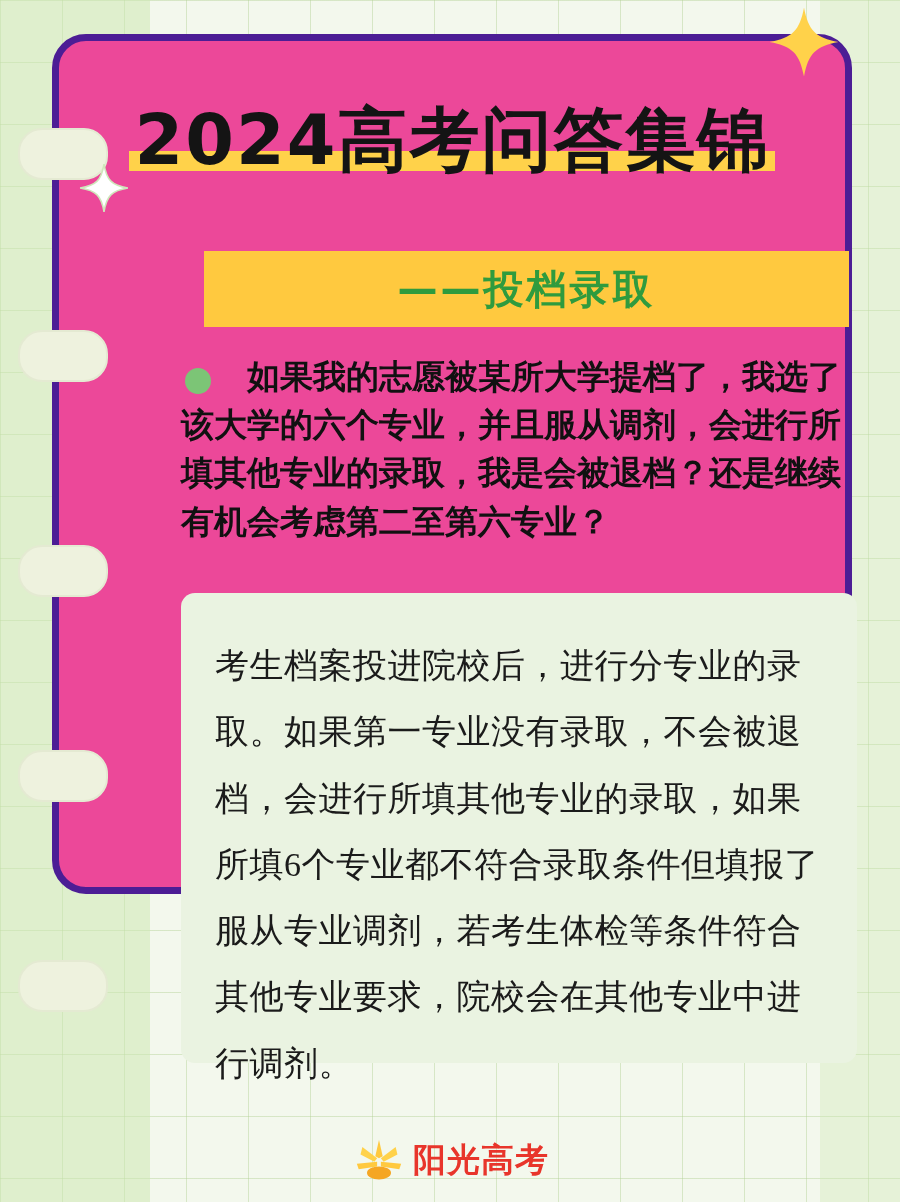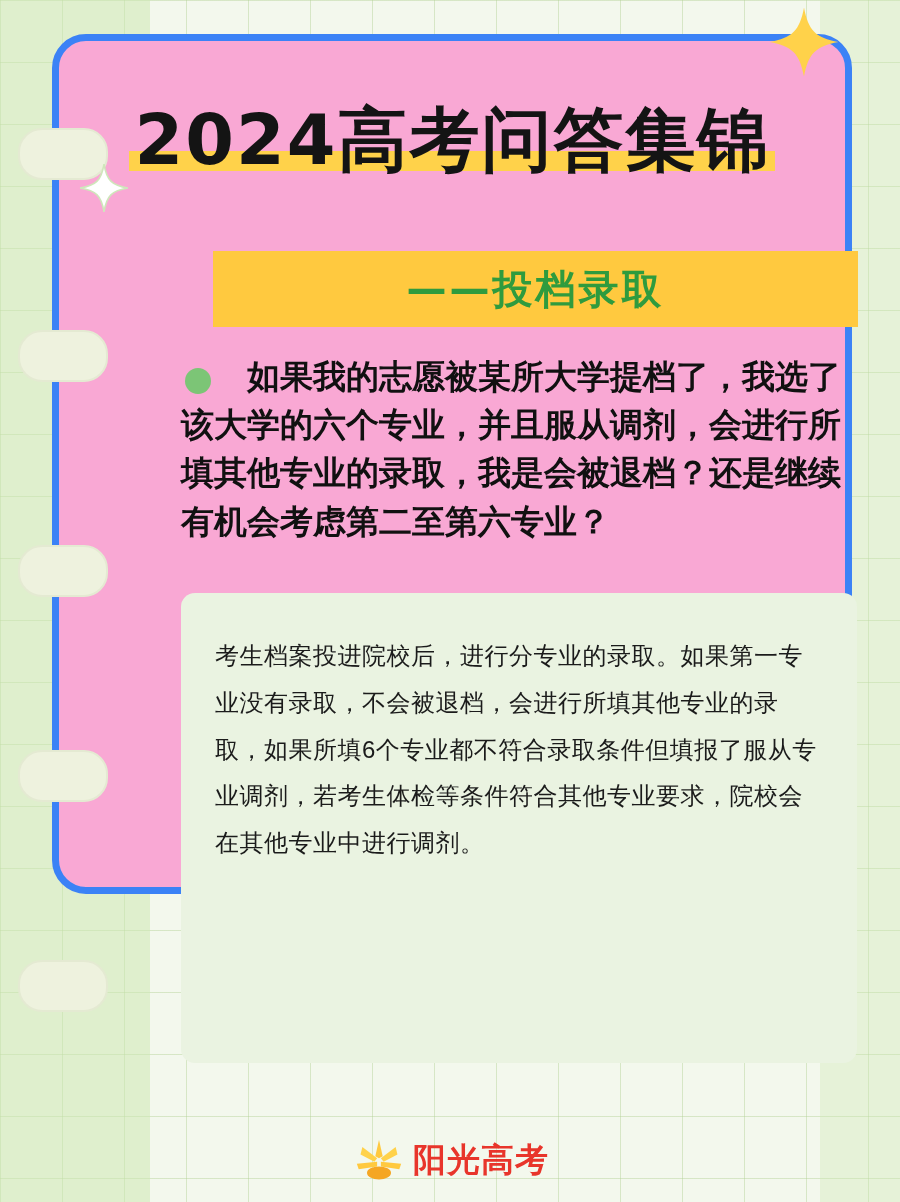--- a/index.html
+++ b/index.html
@@ -42,22 +42,22 @@
     background: rgba(206, 232, 178, 0.35);
   }
 
   
   .card {
     position: absolute;
     left: 52px;
     top: 34px;
     width: 800px;
     height: 860px;
-    background: #f9a8d4;
-    border: 7px solid #3b82f6;
+    background: #ec4899;
+    border: 7px solid #4c1d95;
     border-radius: 34px;
     box-sizing: border-box;
   }
 
   
   .ring {
     position: absolute;
     left: 18px;
     width: 86px;
     height: 48px;
@@ -100,21 +100,21 @@
     bottom: 4px;
     height: 20px;
     background: #ffd24a;
     z-index: 0;
   }
   .title .txt { position: relative; z-index: 1; }
 
   
   .subtitle-bar {
     position: absolute;
-    left: 154px;
+    left: 145px;
     top: 210px;
     width: 645px;
     height: 76px;
     background: #ffc93f;
     display: flex;
     align-items: center;
     justify-content: center;
   }
   .subtitle-text {
     font-family: "DejaVu Sans", sans-serif;
@@ -153,22 +153,22 @@
     left: 122px;
     top: 552px;
     width: 676px;
     height: 470px;
     background: #eaf3e1;
     border-radius: 14px;
     box-sizing: border-box;
     padding: 40px 34px;
   }
   .answer-text {
-    font-family: Liberation Sans, sans-serif;
-    font-size: 24px;
+    font-family: Liberation Serif, serif;
+    font-size: 34px;
     line-height: 1.95;
     color: #1b1b1b;
     letter-spacing: 0.5px;
   }
 
   
   .footer {
     position: absolute;
     left: 0;
     right: 0;

